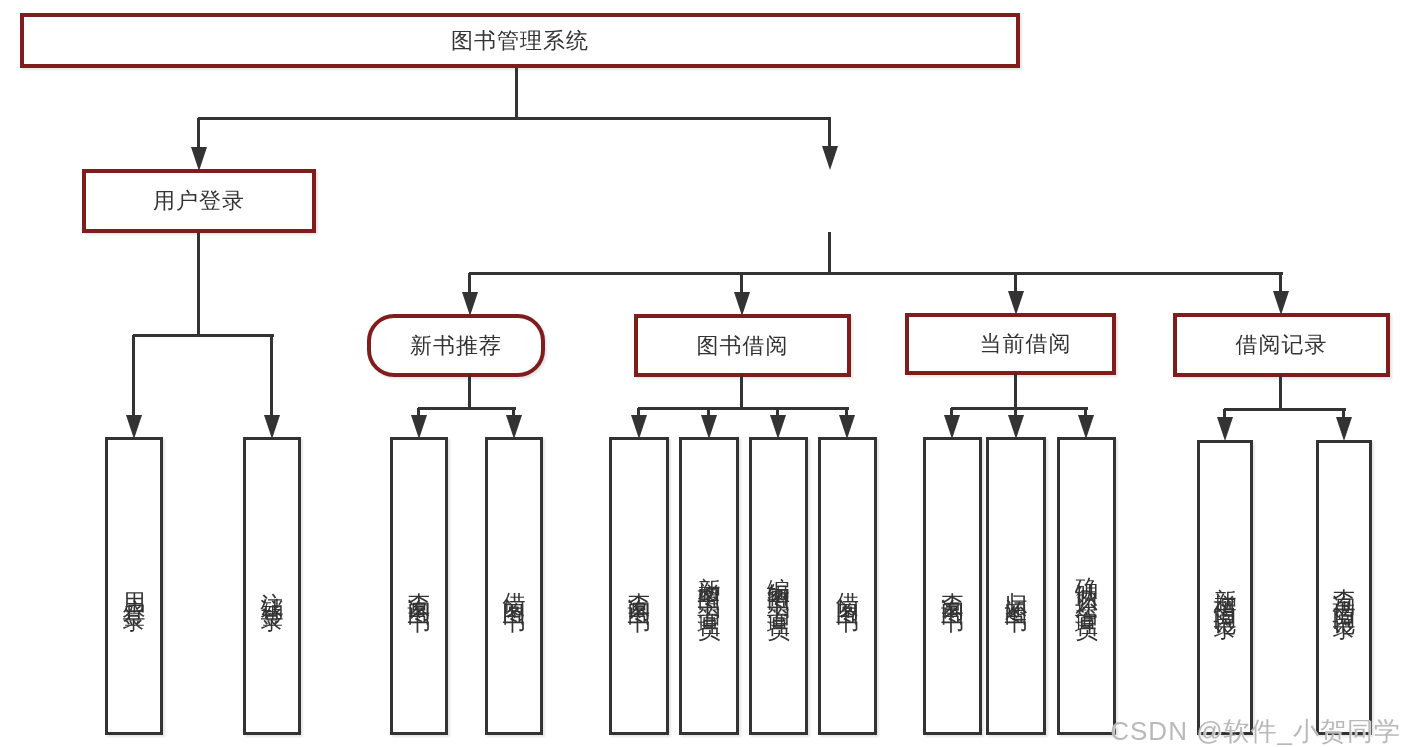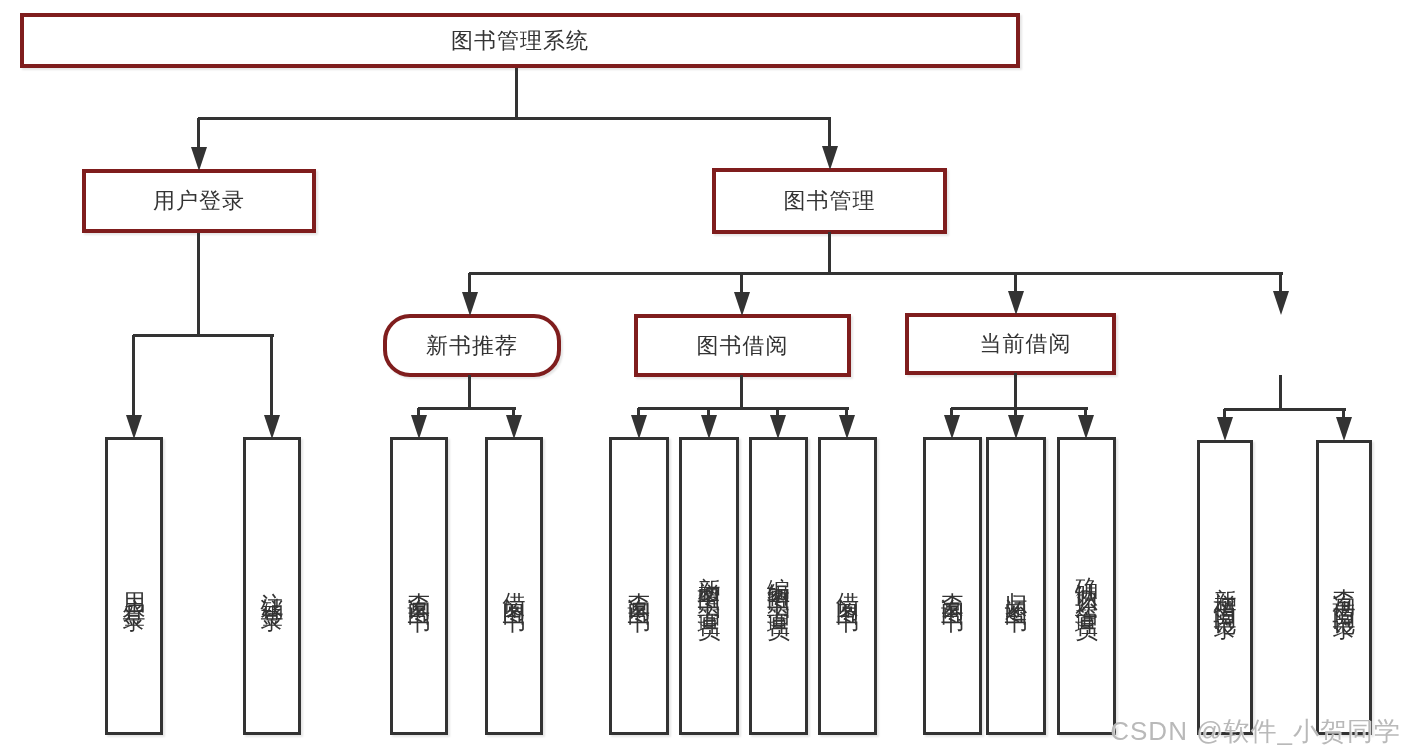--- a/index.html
+++ b/index.html
@@ -83,25 +83,25 @@
   }
 </style>
 </head>
 <body>
 
 <div class="stage">
 
   <div class="node" style="left:20px; top:13px; width:1000px; height:55px;">图书管理系统</div>
 
   <div class="node" style="left:82px; top:169px; width:234px; height:64px;">用户登录</div>
-  <div class="node" style="left:712px; top:168px; width:235px; height:66px;">图书管理</div>
 
-  <div class="node" style="left:383px; top:314px; width:178px; height:63px;border-radius:27px;">新书推荐</div>
+  <div class="node" style="left:367px; top:314px; width:178px; height:63px;border-radius:27px;">新书推荐</div>
   <div class="node" style="left:634px; top:314px; width:217px; height:63px;">图书借阅</div>
   <div class="node" style="left:905px; top:313px; width:211px; height:62px;padding-left:30px;">当前借阅</div>
+  <div class="node" style="left:1173px; top:313px; width:217px; height:64px;">借阅记录</div>
 
   <div class="vnode" style="left:105px; top:437px; width:58px; height:298px;">
     <span>用户登录</span>
     </div>
   <div class="vnode" style="left:243px; top:437px; width:58px; height:298px;">
     <span>注销登录</span>
     </div>
 
   <div class="vnode" style="left:390px; top:437px; width:58px; height:298px;">
     <span>查询图书</span>

